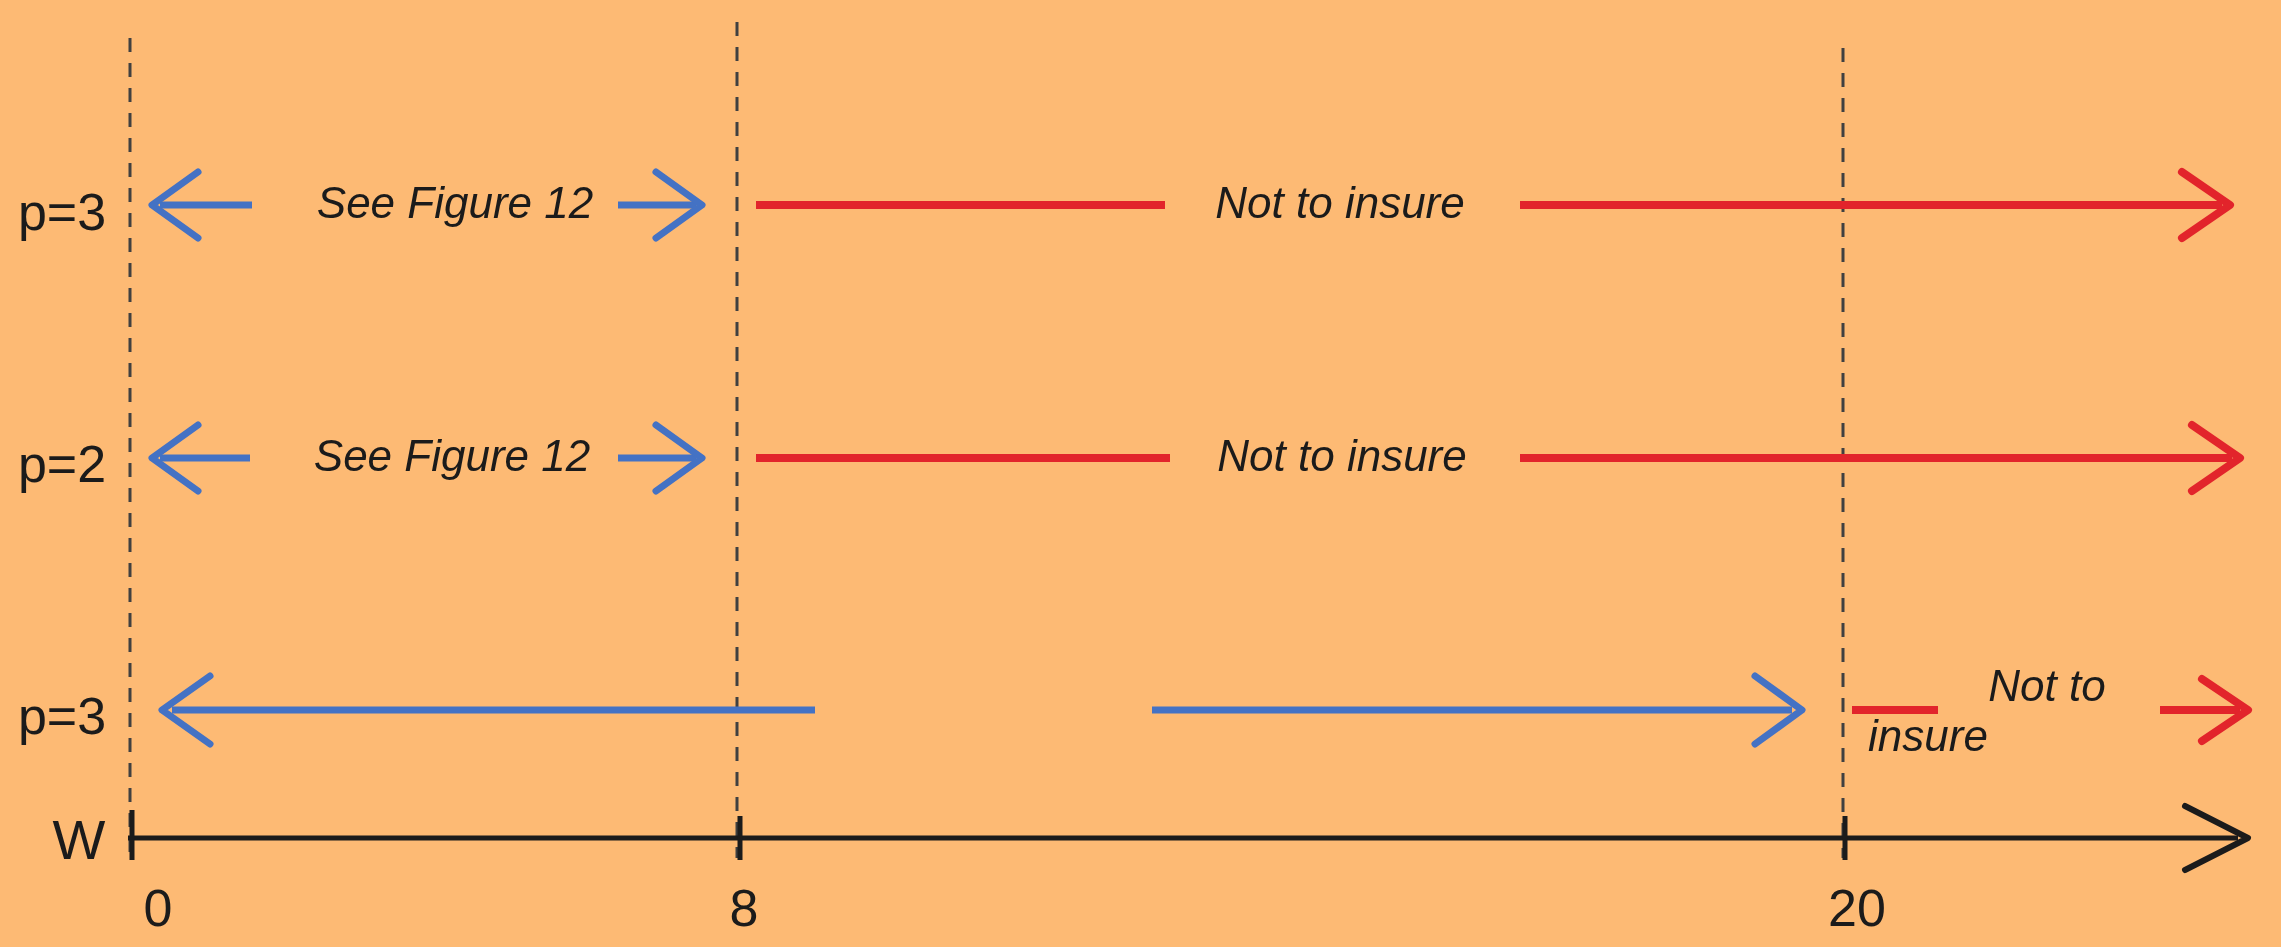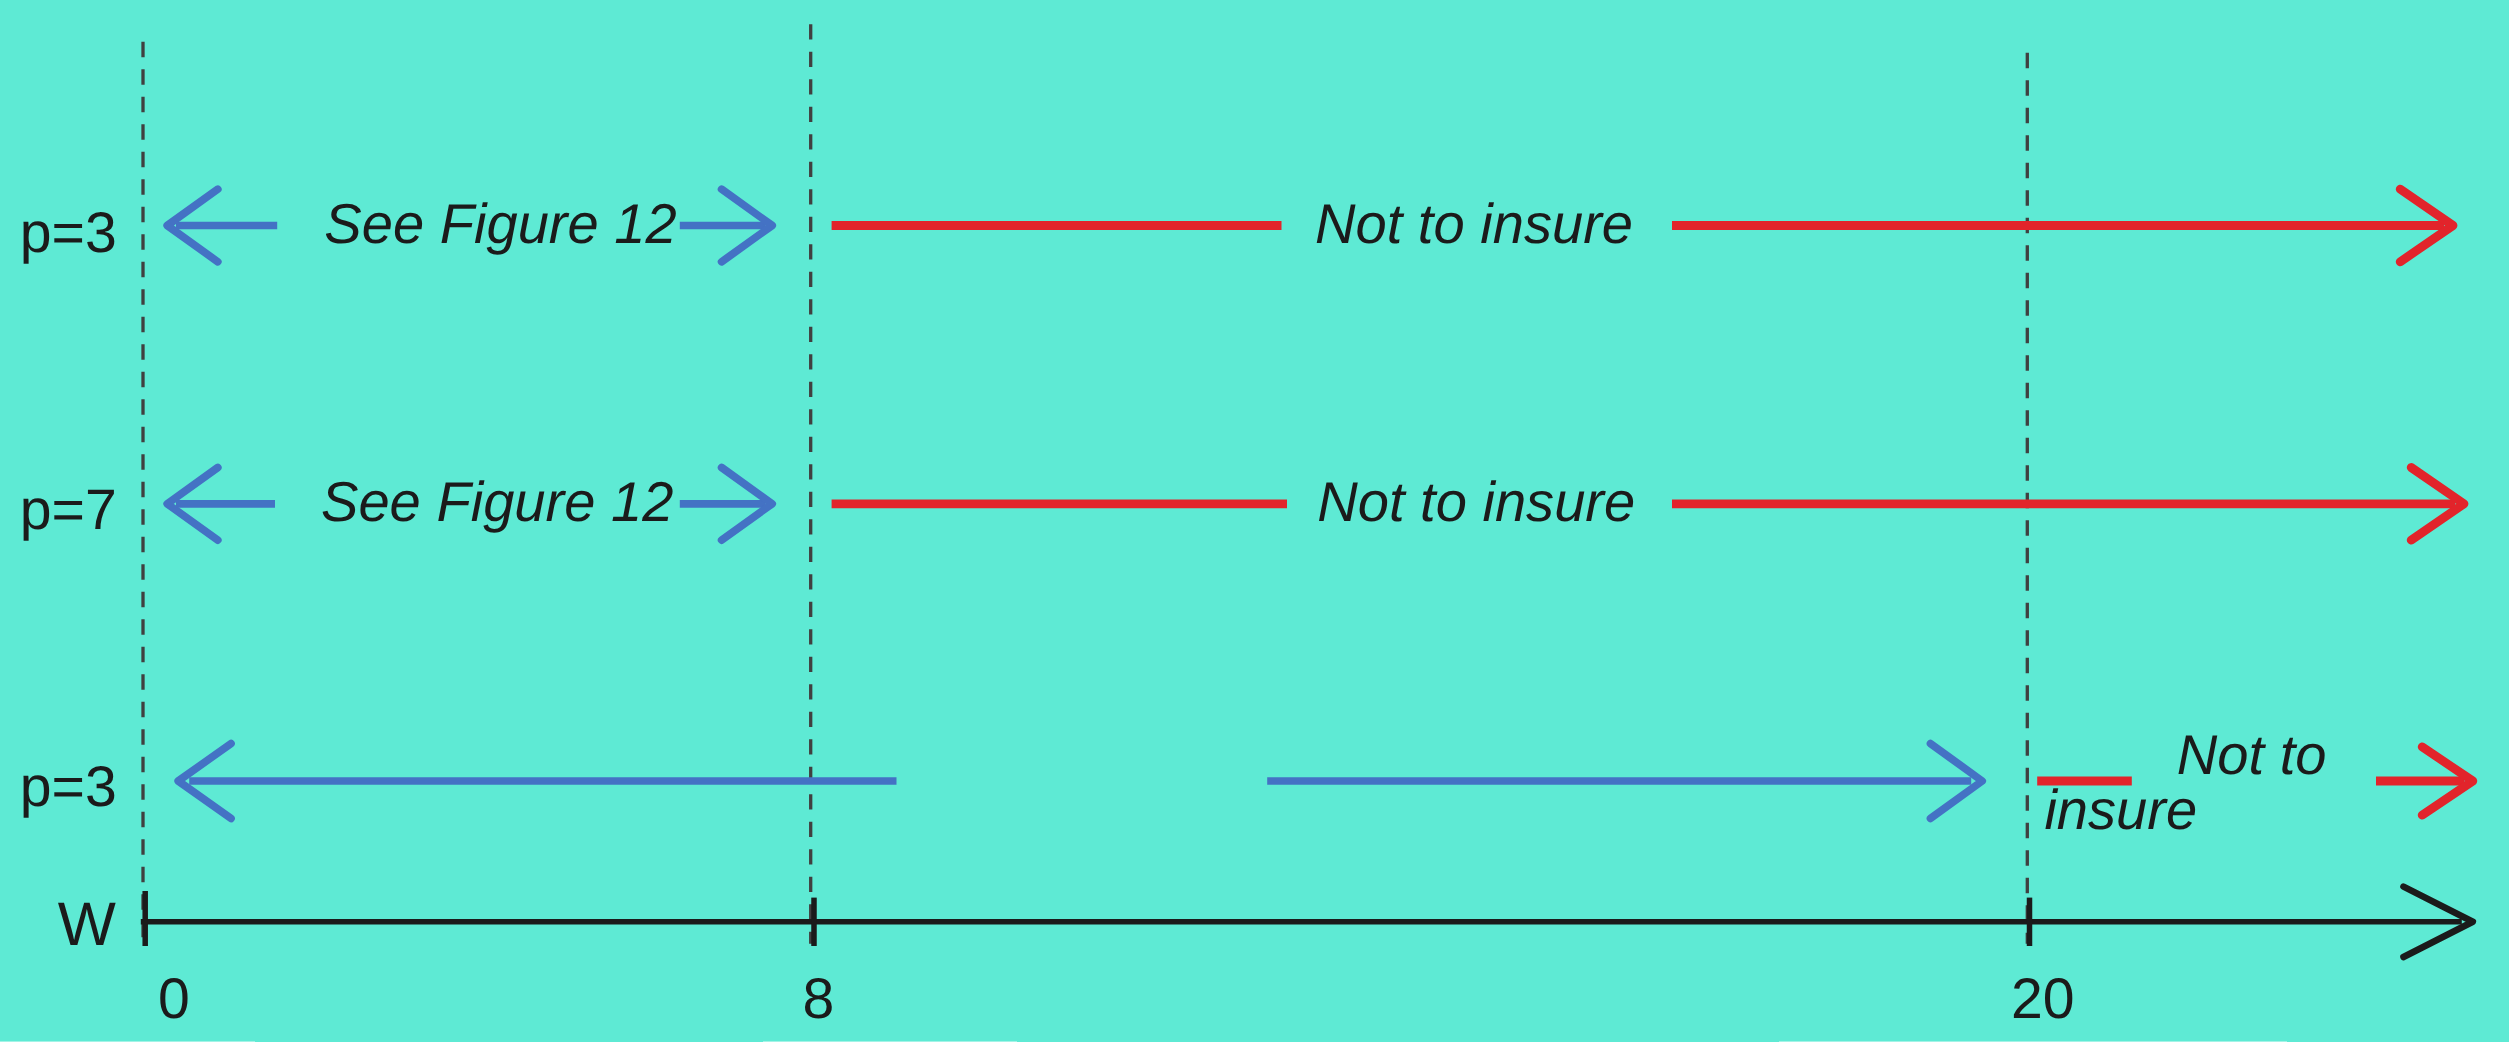--- a/index.html
+++ b/index.html
@@ -6,34 +6,34 @@
     --blue:#4472C4;
     --red:#E2242B;
     --ink:#1b1b1b;
     --guide:#404040;
   }
   html,body{margin:0;padding:0;background:#ffffff;}
   .stage{
     position:relative;
     width:2281px;
     height:947px;
-    background:#5eead4;
+    background:#fdba74;
     font-family:"Liberation Sans", sans-serif;
     color:var(--ink);
     overflow:hidden;
   }
   .stage svg{position:absolute;left:0;top:0;}
   .lbl{
     position:absolute;
     transform:translate(-50%,-50%);
     white-space:nowrap;
     line-height:1;
   }
   .row-label{font-size:52px;}
-  .ital{font-style:italic;font-size:51px;}
+  .ital{font-style:italic;font-size:44px;}
   .axis-letter{font-size:56px;}
   .axis-num{font-size:52px;}
   
   .s-blue{stroke:var(--blue);}
   .s-red{stroke:var(--red);}
   .s-ink{stroke:var(--ink);}
   .s-guide{stroke:var(--guide);}
   .noline{fill:none;stroke-linecap:round;stroke-linejoin:round;}
 </style>
 </head>
@@ -80,21 +80,21 @@
     <g>
       <line class="s-ink" x1="128" y1="838" x2="2238" y2="838" stroke-width="5"></line>
       <polyline class="s-ink noline" points="2185,806 2248,838 2185,870" stroke-width="6"></polyline>
       <line class="s-ink" x1="132" y1="810" x2="132" y2="860" stroke-width="5"></line>
       <line class="s-ink" x1="740" y1="816" x2="740" y2="860" stroke-width="5"></line>
       <line class="s-ink" x1="1845" y1="816" x2="1845" y2="860" stroke-width="5"></line>
     </g>
   </svg>
 
   <div class="lbl row-label" style="left:62px;top:212px;">p=3</div>
-  <div class="lbl row-label" style="left:62px;top:464px;">p=7</div>
+  <div class="lbl row-label" style="left:62px;top:464px;">p=2</div>
   <div class="lbl row-label" style="left:62px;top:716px;">p=3</div>
 
   <div class="lbl ital" style="left:455px;top:203px;">See Figure 12</div>
   <div class="lbl ital" style="left:1340px;top:203px;">Not to insure</div>
 
   <div class="lbl ital" style="left:452px;top:456px;">See Figure 12</div>
   <div class="lbl ital" style="left:1342px;top:456px;">Not to insure</div>
 
   <div class="lbl ital" style="left:2047px;top:686px;">Not to</div>
   <div class="lbl ital" style="left:1928px;top:736px;">insure</div>

